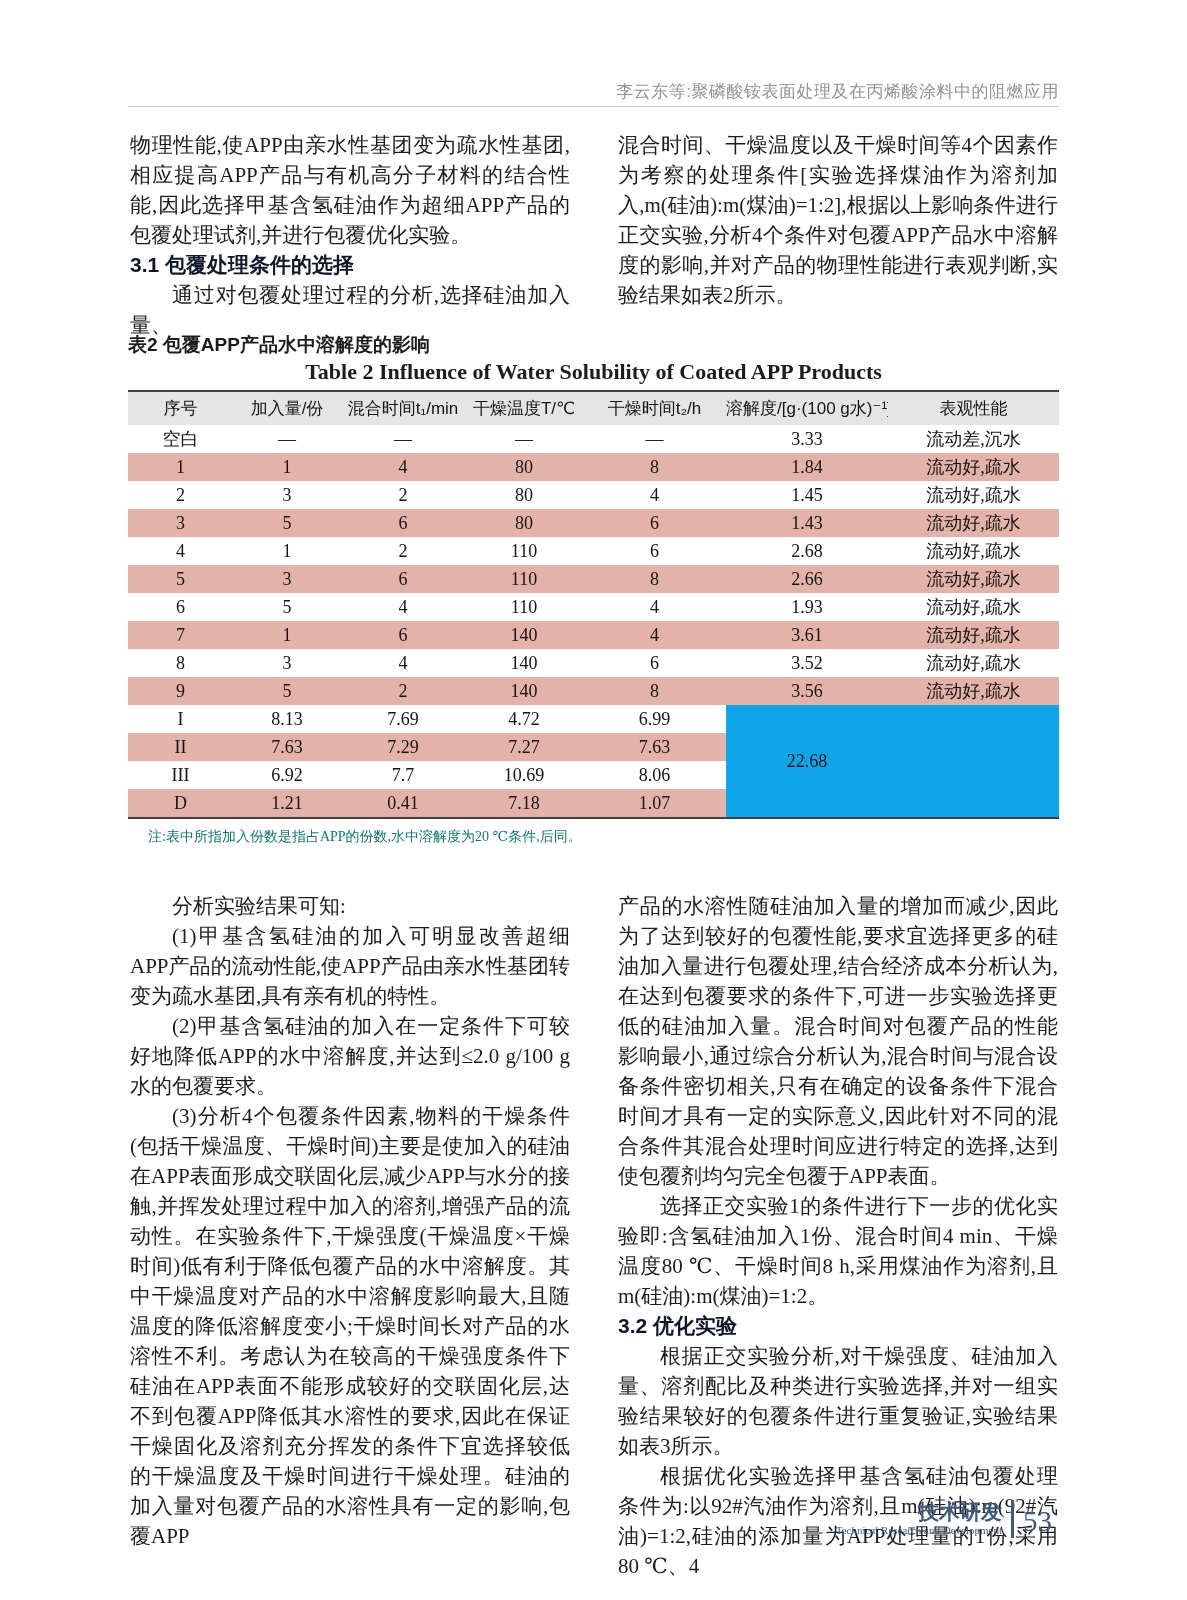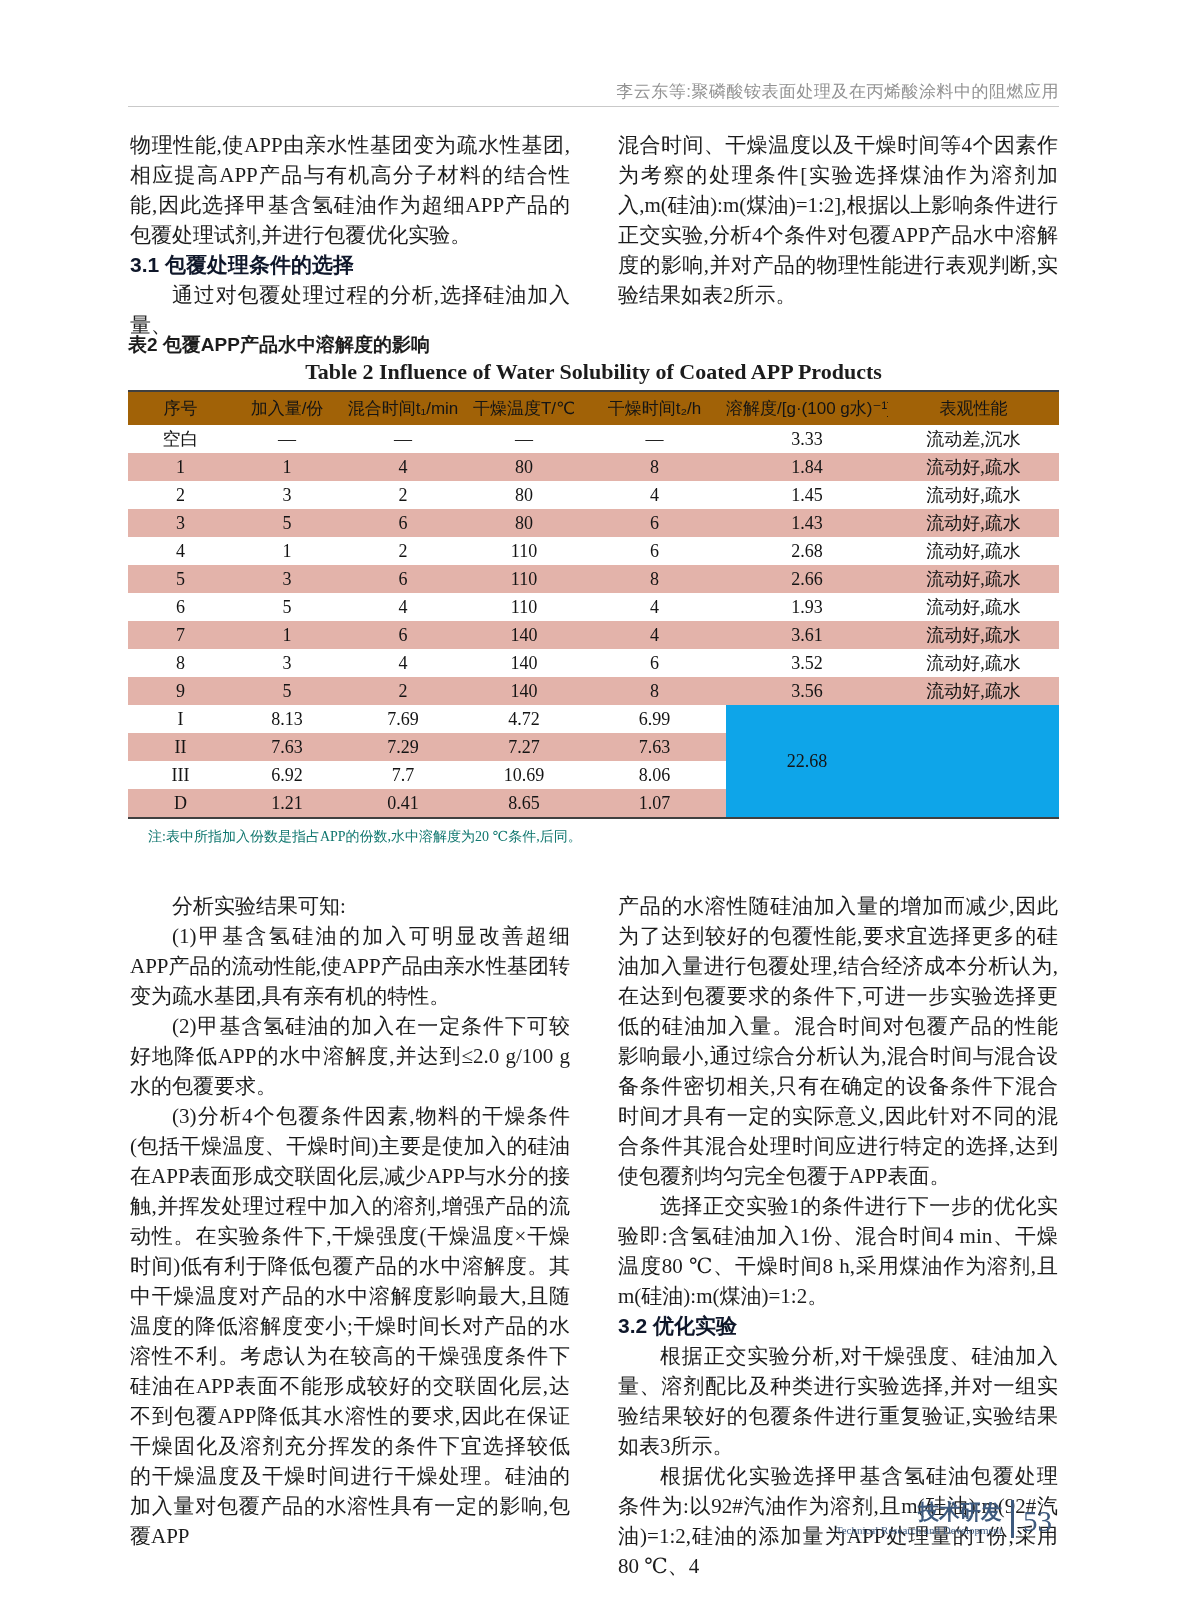--- a/index.html
+++ b/index.html
@@ -37,21 +37,21 @@
   .cap-zh {
     text-align:left; font-family:"Liberation Sans","DejaVu Sans",sans-serif;
     font-weight:bold; font-size:19px; line-height:24px;
   }
   .cap-en { text-align:center; font-weight:bold; font-size:22px; line-height:21px; margin-top:4px; }
   table.t2 {
     width:100%; border-collapse:collapse; table-layout:fixed; margin-top:8px;
     border-top:2px solid #404040; border-bottom:2px solid #404040;
   }
   table.t2 thead th {
-    background:#a16207; font-family:"Liberation Sans","DejaVu Sans",sans-serif;
+    background:#e5e5e5; font-family:"Liberation Sans","DejaVu Sans",sans-serif;
     font-weight:normal; font-size:17px; height:33px; padding:0; text-align:center; color:#141414;
     white-space:nowrap; overflow:hidden;
   }
   table.t2 td {
     font-size:18px; height:28px; text-align:center; vertical-align:middle;
     padding:0; color:#141414; white-space:nowrap;
   }
   table.t2 tr.pink td { background:#e3b3aa; }
   table.t2 td.merged { background:#0ea5e9; }
   .table-note {
@@ -226,21 +226,21 @@
             <td>III</td>
             <td>6.92</td>
             <td>7.7</td>
             <td>10.69</td>
             <td>8.06</td>
           </tr>
           <tr class="pink">
             <td>D</td>
             <td>1.21</td>
             <td>0.41</td>
-            <td>8.65</td>
+            <td>7.18</td>
             <td>1.07</td>
           </tr>
         </tbody>
     </table>
     <div class="table-note">注:表中所指加入份数是指占APP的份数,水中溶解度为20 ℃条件,后同。</div>
   </div>
 
   <div class="textcol" id="bot-left">
     <p class="ind">分析实验结果可知:</p>
     <p class="ind">(1)甲基含氢硅油的加入可明显改善超细APP产品的流动性能,使APP产品由亲水性基团转变为疏水基团,具有亲有机的特性。</p>

